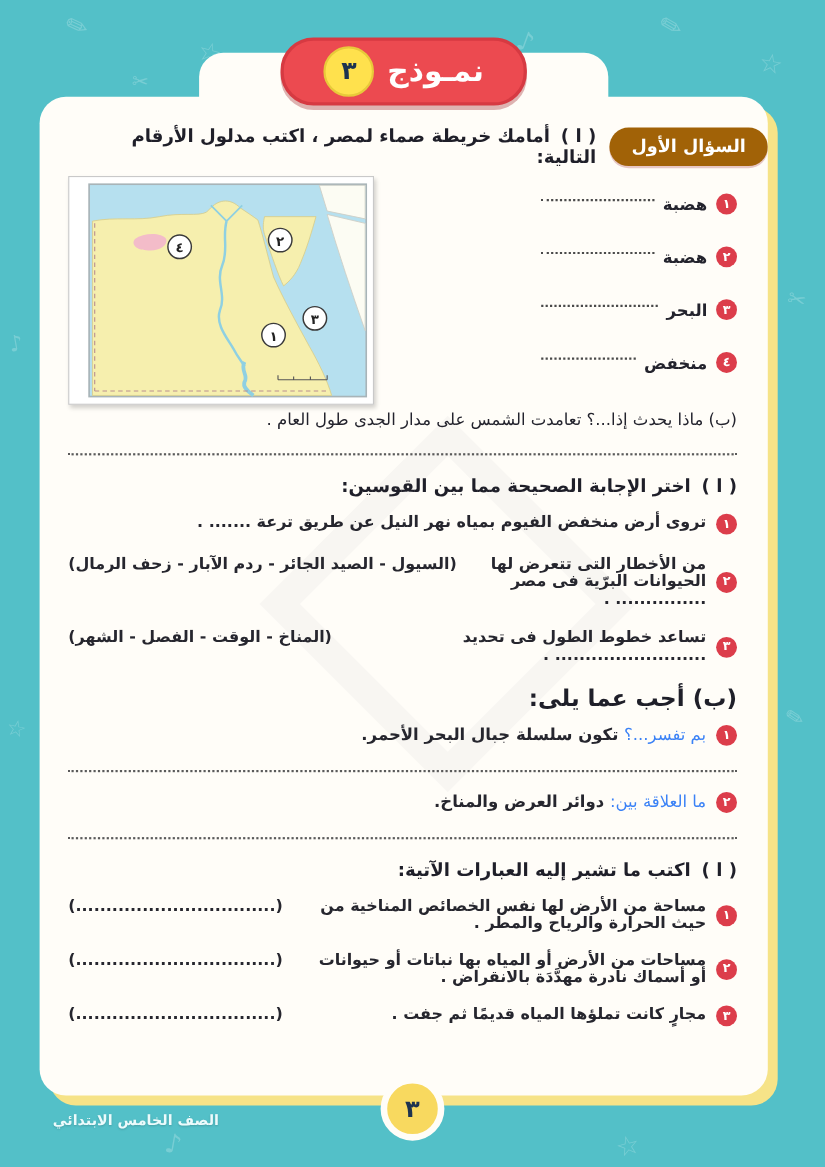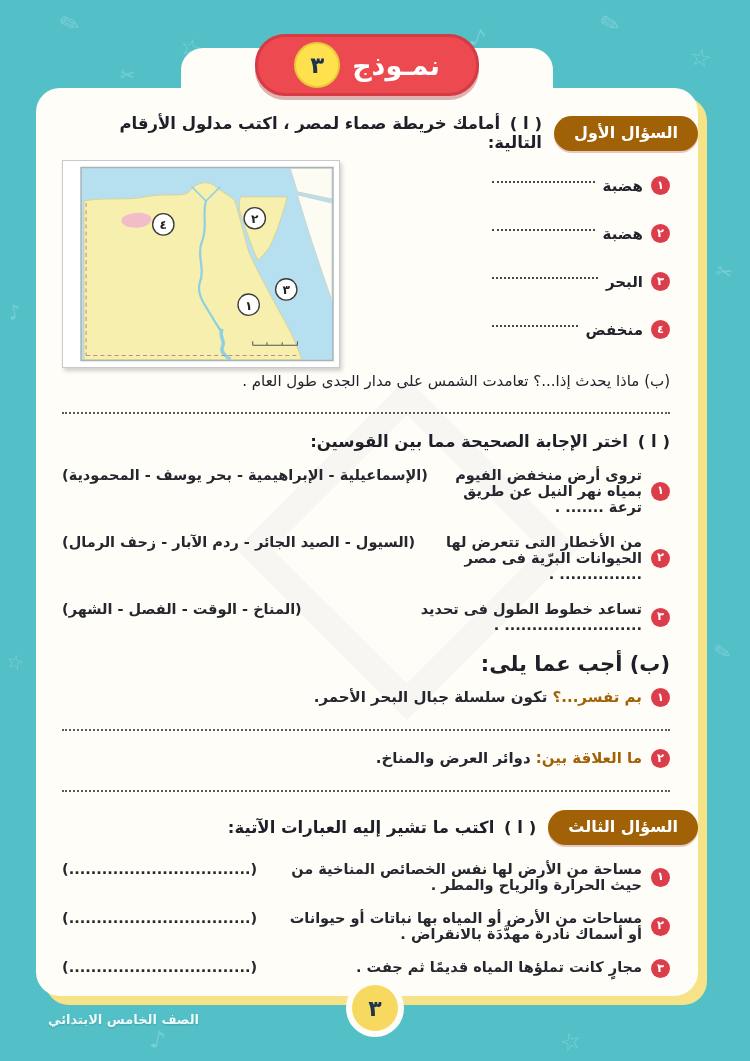--- a/index.html
+++ b/index.html
@@ -78,21 +78,21 @@
   .dotfill{flex:1;border-bottom:2px dotted #4a4a4a;transform:translateY(-4px);}
 
   .map-frame{
     width:266px;background:#ffffff;border:1.5px solid #c9c9c9;padding:5px;
     box-shadow:2px 3px 4px rgba(0,0,0,.18);
   }
   .map-frame svg{display:block;}
 
   .lead-line{font-size:15px;margin:4px 0 4px;color:#23232d;}
   .lead-bold{font-weight:normal;}
-  .red{color:#a16207;font-weight:bold;text-align:center;}
+  .red{color:#3b82f6;font-weight:normal;text-align:center;}
   .answer-dots{border-bottom:2.5px dotted #5a5a5a;height:8px;margin:14px 0 18px;}
 
   .mcq-row{display:flex;align-items:baseline;gap:9px;margin-bottom:19px;font-size:14.5px;font-weight:600;color:#26262e;}
   .mcq-row .num-dot{align-self:center;}
   .mcq-spacer{flex:1;min-width:8px;}
   .mcq-opts{white-space:nowrap;}
 
   .subhead{font-weight:bold;font-size:21px;margin:2px 0 12px;color:#1f1f29;}
 
   .blead{display:flex;align-items:baseline;gap:9px;font-size:15px;font-weight:600;margin-bottom:2px;color:#26262e;}
@@ -232,21 +232,20 @@
         <span class="plabel">( ا )</span>
         <span>اختر الإجابة الصحيحة مما بين القوسين:</span>
       </span>
     </div>
     <div class="sec-gap"></div>
 
     <div class="mcq-row">
       <span class="num-dot">١</span>
       <span class="mcq-text">تروى أرض منخفض الفيوم بمياه نهر النيل عن طريق ترعة ....... .</span>
       <span class="mcq-spacer"></span>
-      <span class="mcq-opts">(الإسماعيلية - الإبراهيمية - بحر يوسف - المحمودية)</span>
     </div>
     <div class="mcq-row">
       <span class="num-dot">٢</span>
       <span class="mcq-text">من الأخطار التى تتعرض لها الحيوانات البرّية فى مصر ............... .</span>
       <span class="mcq-spacer"></span>
       <span class="mcq-opts">(السيول - الصيد الجائر - ردم الآبار - زحف الرمال)</span>
     </div>
     <div class="mcq-row">
       <span class="num-dot">٣</span>
       <span class="mcq-text">تساعد خطوط الطول فى تحديد ......................... .</span>
@@ -264,21 +263,20 @@
     <div class="answer-dots"></div>
 
     <div class="blead">
       <span class="num-dot">٢</span>
       <span><span class="red">ما العلاقة بين:</span>
       <span>دوائر العرض والمناخ.</span></span>
     </div>
     <div class="answer-dots"></div>
 
     <div class="q-header">
-      <span class="q-badge">السؤال الثالث</span>
       <span class="q-title">
         <span class="plabel">( ا )</span>
         <span>اكتب ما تشير إليه العبارات الآتية:</span>
       </span>
     </div>
     <div class="sec-gap"></div>
 
     <div class="ref-row">
       <span class="num-dot">١</span>
       <span>مساحة من الأرض لها نفس الخصائص المناخية من حيث الحرارة والرياح والمطر .</span>

